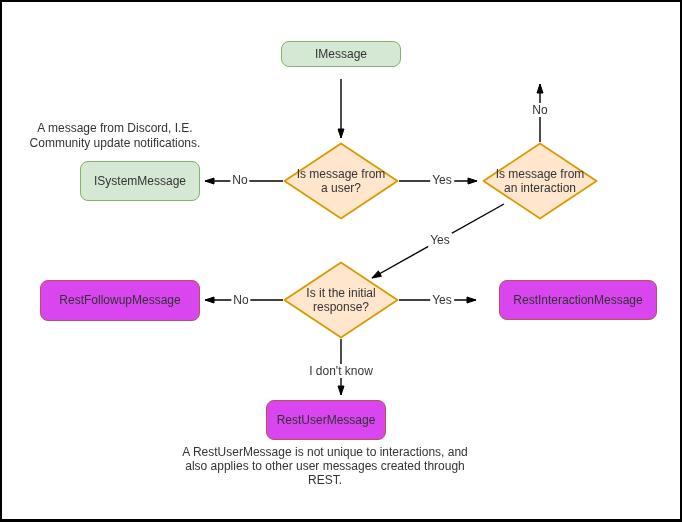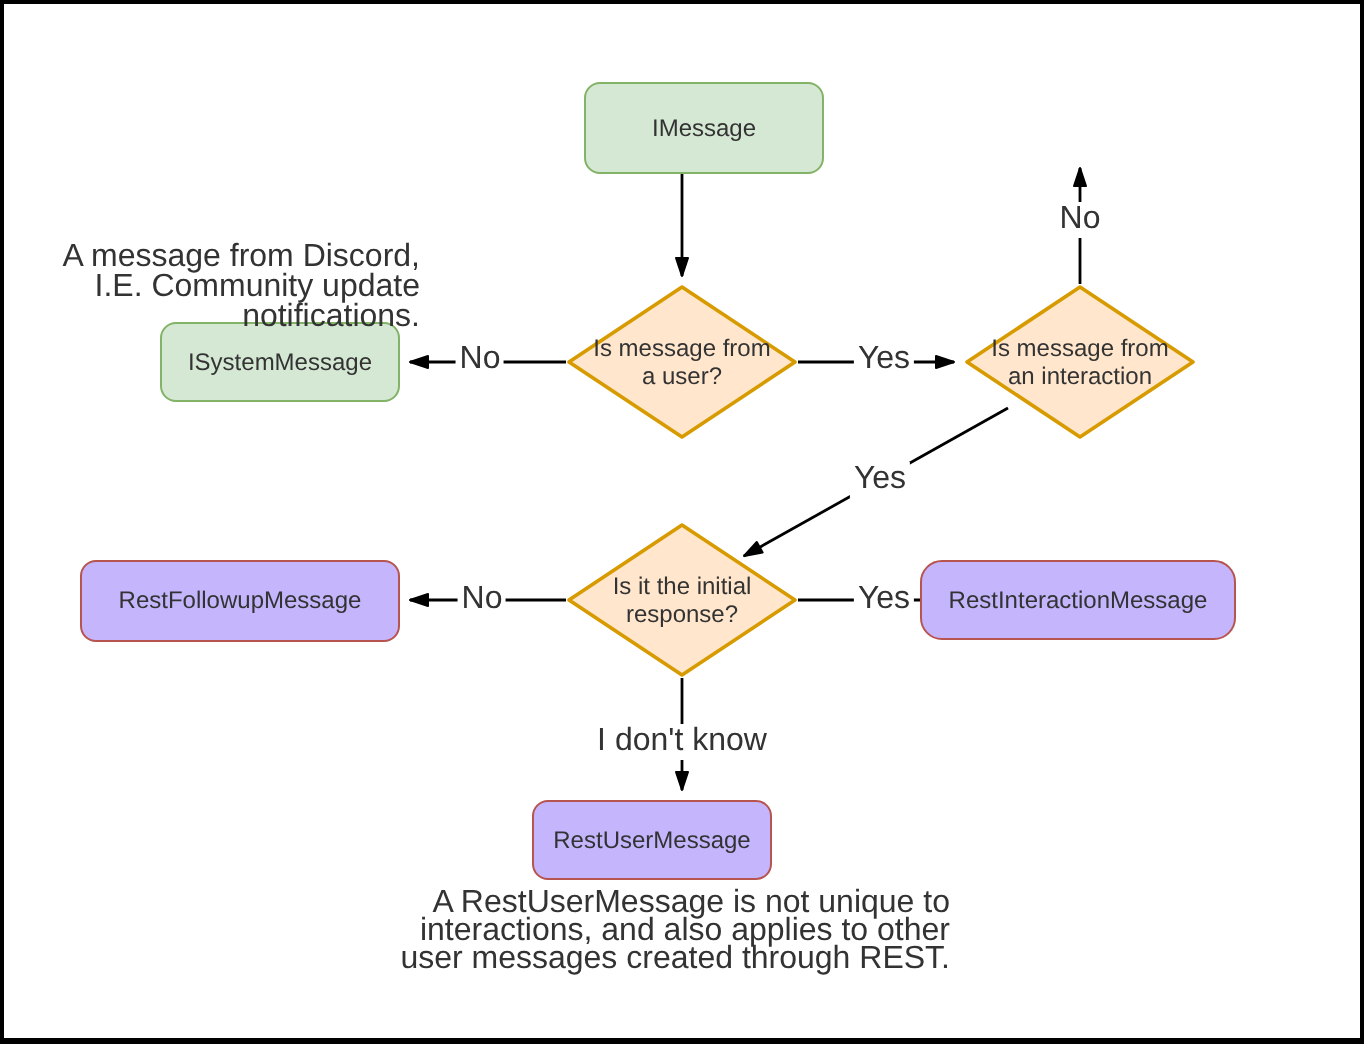--- a/index.html
+++ b/index.html
@@ -12,30 +12,30 @@
     border-bottom-width:3px; pointer-events:none; box-sizing:border-box;
   }
   .edges { position:absolute; left:0; top:0; }
   .edges line { stroke:#000; stroke-width:1.4; }
   .node {
     position:absolute; display:flex; align-items:center; justify-content:center;
     text-align:center; font-size:12px; line-height:1.2; box-sizing:border-box;
   }
   .rbox { border-radius:8px; }
   .green { background:#d5e8d4; border:1.5px solid #82b366; }
-  .red   { background:#c4b5fd; border:1.5px solid #b85450; }
+  .red   { background:#d946ef; border:1.5px solid #b85450; }
   .diamond { background:transparent; }
   .diamond svg { position:absolute; inset:0; }
   .diamond .lbl { position:relative; width:98px; }
   .edge-label {
     position:absolute; transform:translate(-50%,-50%); background:#ffffff;
-    padding:0 2px; font-size:16px; white-space:nowrap;
+    padding:0 2px; font-size:12px; white-space:nowrap;
   }
   .caption {
-    position:absolute; font-size:16px; text-align:right; line-height:15px;
+    position:absolute; font-size:12px; text-align:center; line-height:15px;
   }
   .caption.bottom { line-height:14px; }
 </style>
 </head>
 <body>
 
 <div class="canvas">
 
   <svg class="edges" width="682" height="522">
     <defs>
@@ -46,34 +46,34 @@
     <line x1="341" y1="79" x2="341" y2="138" marker-end="url(#arrow)"></line>
     <line x1="283" y1="181" x2="205" y2="181" marker-end="url(#arrow)"></line>
     <line x1="399" y1="181" x2="477" y2="181" marker-end="url(#arrow)"></line>
     <line x1="540" y1="142" x2="540" y2="84" marker-end="url(#arrow)"></line>
     <line x1="504" y1="204" x2="372" y2="278" marker-end="url(#arrow)"></line>
     <line x1="283" y1="300" x2="205" y2="300" marker-end="url(#arrow)"></line>
     <line x1="399" y1="300" x2="476" y2="300" marker-end="url(#arrow)"></line>
     <line x1="341" y1="339" x2="341" y2="395" marker-end="url(#arrow)"></line>
   </svg>
 
-  <div class="node rbox green" style="left:281px;top:41px;width:120px;height:46px;margin-left:11px;">
+  <div class="node rbox green" style="left:281px;top:41px;width:120px;height:26px;">
     <span>IMessage</span>
   </div>
 
 
   <div class="node rbox green" style="left:80px;top:161px;width:120px;height:40px;">
     <span>ISystemMessage</span>
   </div>
 
   <div class="node rbox red" style="left:40px;top:280px;width:160px;height:41px;">
     <span>RestFollowupMessage</span>
   </div>
 
-  <div class="node rbox red" style="left:460px;top:280px;width:158px;height:40px;border-radius:11px;">
+  <div class="node rbox red" style="left:499px;top:280px;width:158px;height:40px;">
     <span>RestInteractionMessage</span>
   </div>
 
   <div class="node rbox red" style="left:266px;top:400px;width:120px;height:40px;">
     <span>RestUserMessage</span>
   </div>
 
   <div class="node diamond" style="left:283px;top:142px;width:116px;height:78px;">
     <svg viewBox="0 0 116 78">
       <polygon points="58,1.5 114.5,39 58,76.5 1.5,39" fill="#ffe6cc" stroke="#d79b00" stroke-width="1.8" stroke-linejoin="round"></polygon>

